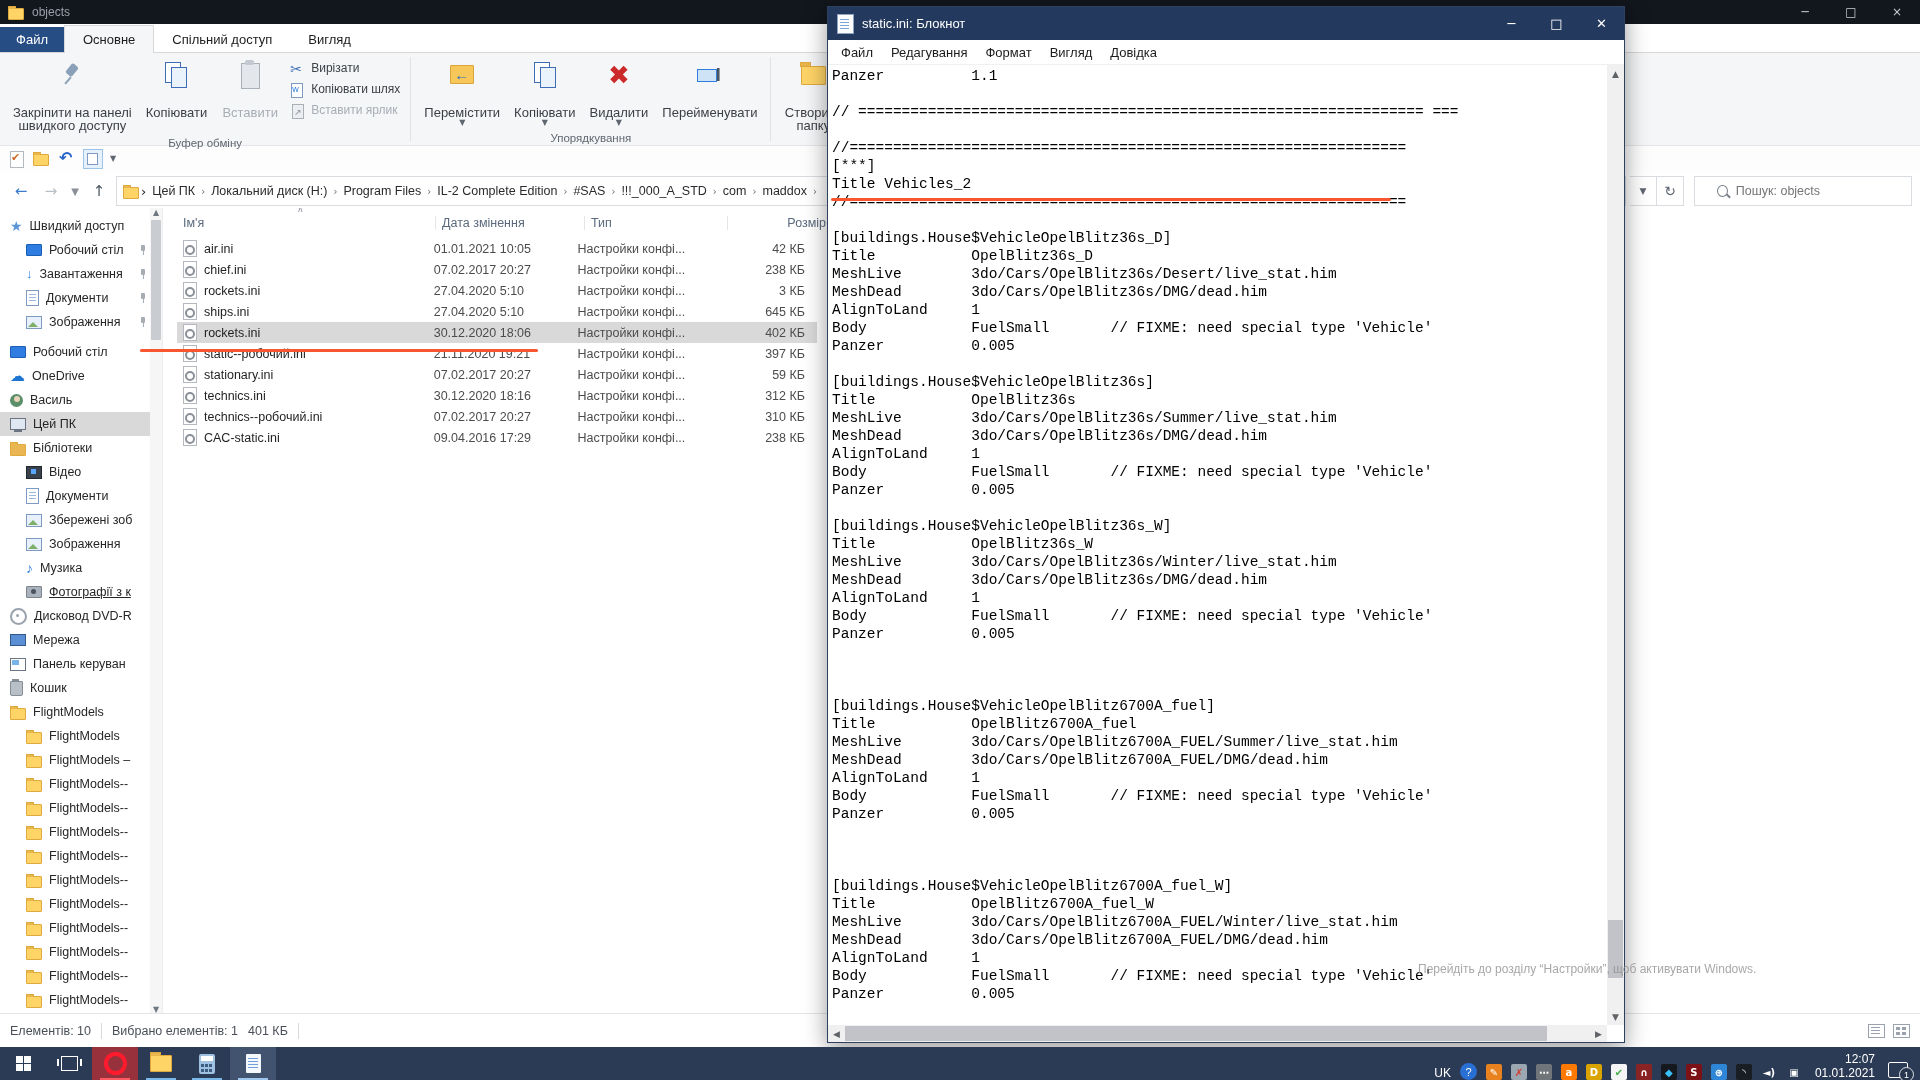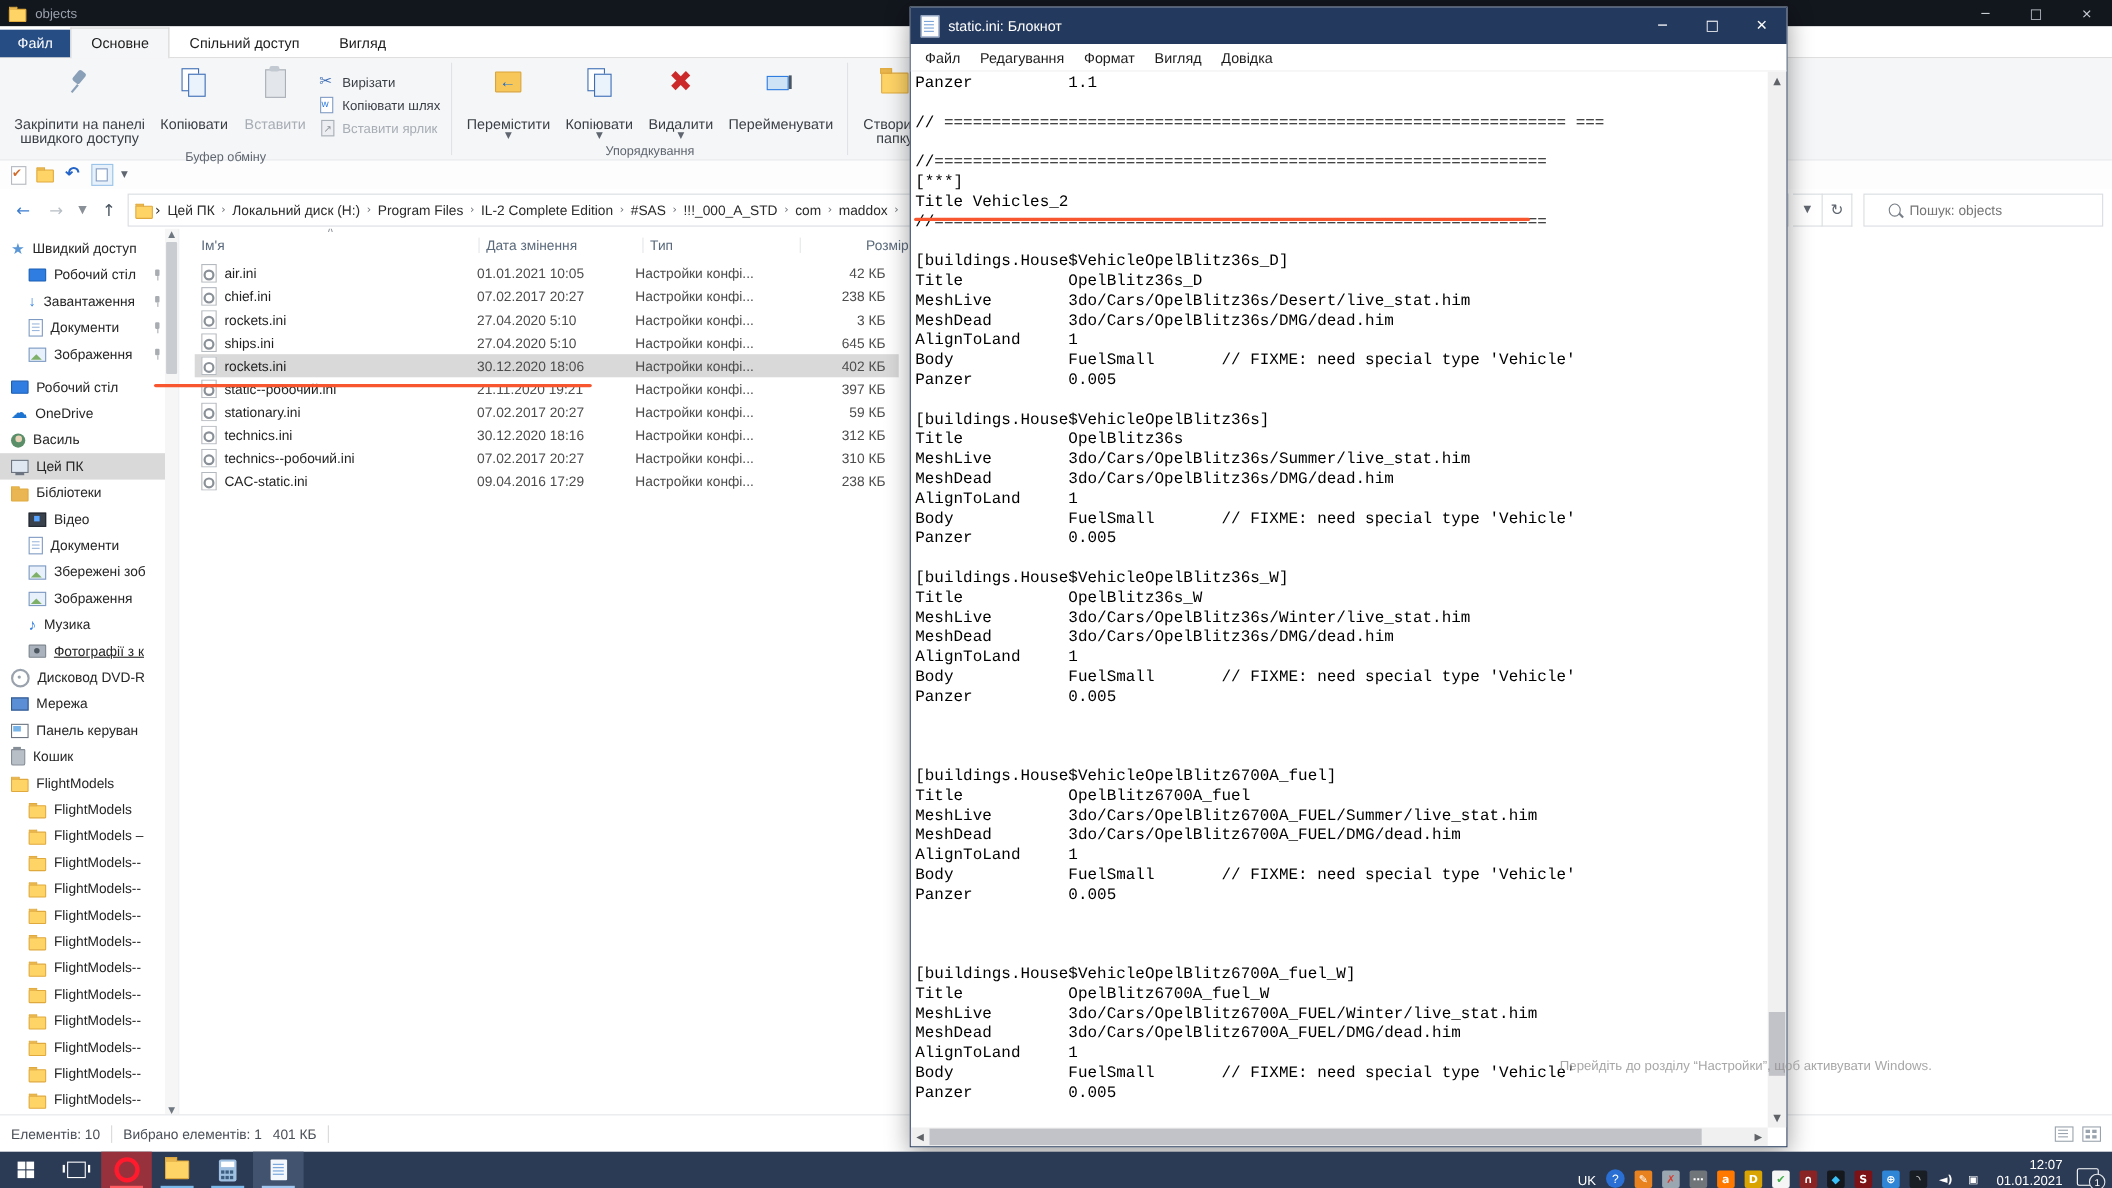--- a/index.html
+++ b/index.html
@@ -54,21 +54,21 @@
   .x-ribbon{height:92px;background:#f5f6f7;border-bottom:1px solid #e3e5e8;display:flex}
   .rgroup{display:flex;flex-direction:column;padding:4px 6px 0 6px}
   .rsep{width:1px;background:#e0e2e5;margin:4px 0}
   .grp-body{display:flex;align-items:flex-start;flex:1}
   .grp-label{text-align:center;font-size:11.5px;color:#5f6670;padding:2px 0 4px}
   .bigbtn{display:flex;flex-direction:column;align-items:center;padding:3px 7px;min-width:58px}
   .bigbtn .blabel{font-size:13px;line-height:13px;text-align:center;color:#3b3f46;margin-top:16px;white-space:pre-line}
   .bigbtn.disabled .blabel{color:#a7adb5}
   .caret{font-size:8px;color:#5f6670;line-height:8px}
   .smallcol{display:flex;flex-direction:column;justify-content:flex-start;padding-top:4px}
-  .smallbtn{display:flex;align-items:flex-end;height:21px;font-size:12px;color:#3b3f46;padding:0 4px;gap:5px}
+  .smallbtn{display:flex;align-items:flex-start;height:21px;font-size:12px;color:#3b3f46;padding:0 4px;gap:5px}
   .smallbtn.disabled{color:#a7adb5}
   
   .ri{width:30px;height:30px;position:relative}
   .ri-pin::before{content:"";position:absolute;left:11px;top:4px;width:8px;height:12px;background:#8aa0b8;border-radius:2px;transform:rotate(40deg)}
   .ri-pin::after{content:"";position:absolute;left:10px;top:16px;width:2px;height:9px;background:#8aa0b8;transform:rotate(40deg)}
   .ri-copy::before{content:"";position:absolute;left:4px;top:2px;width:14px;height:19px;background:#fff;border:1px solid #3e6db5}
   .ri-copy::after{content:"";position:absolute;left:10px;top:7px;width:14px;height:19px;background:#eaf2fc;border:1px solid #3e6db5}
   .ri-paste::before{content:"";position:absolute;left:6px;top:3px;width:17px;height:24px;background:#e3e6ea;border:1px solid #aab0b8}
   .ri-paste::after{content:"";position:absolute;left:10px;top:0px;width:9px;height:5px;background:#c3c9d1;border-radius:2px}
   .ri-move::before{content:"";position:absolute;left:3px;top:5px;width:22px;height:17px;background:#f7c75a;border:1px solid #daa43c;border-radius:1px}

